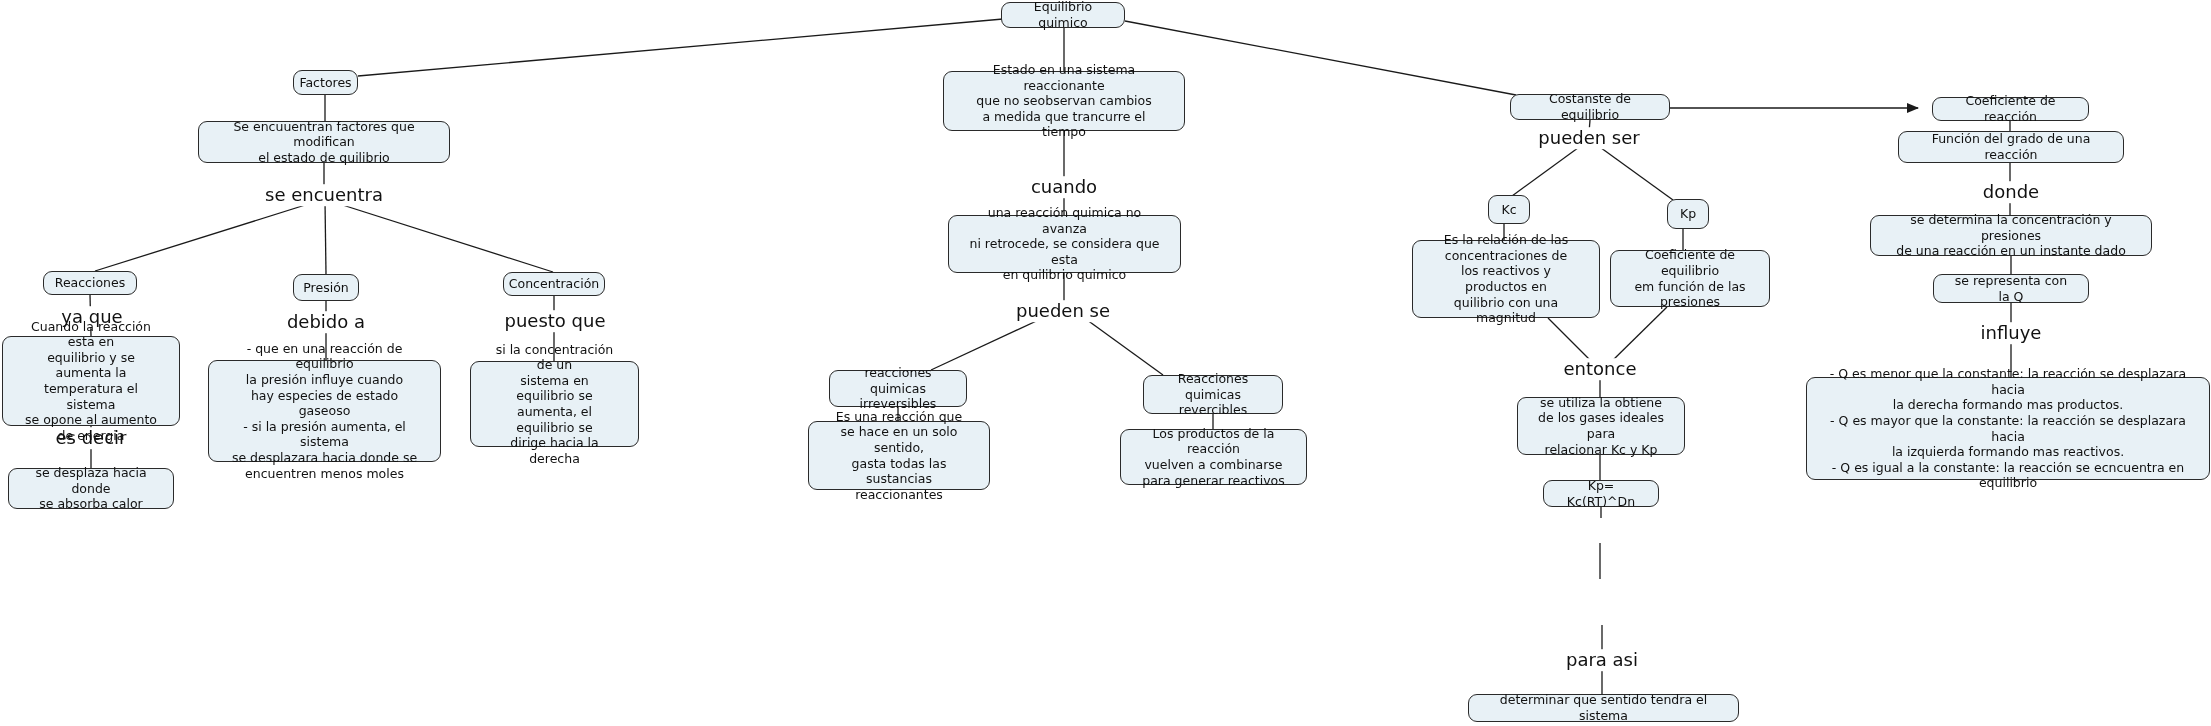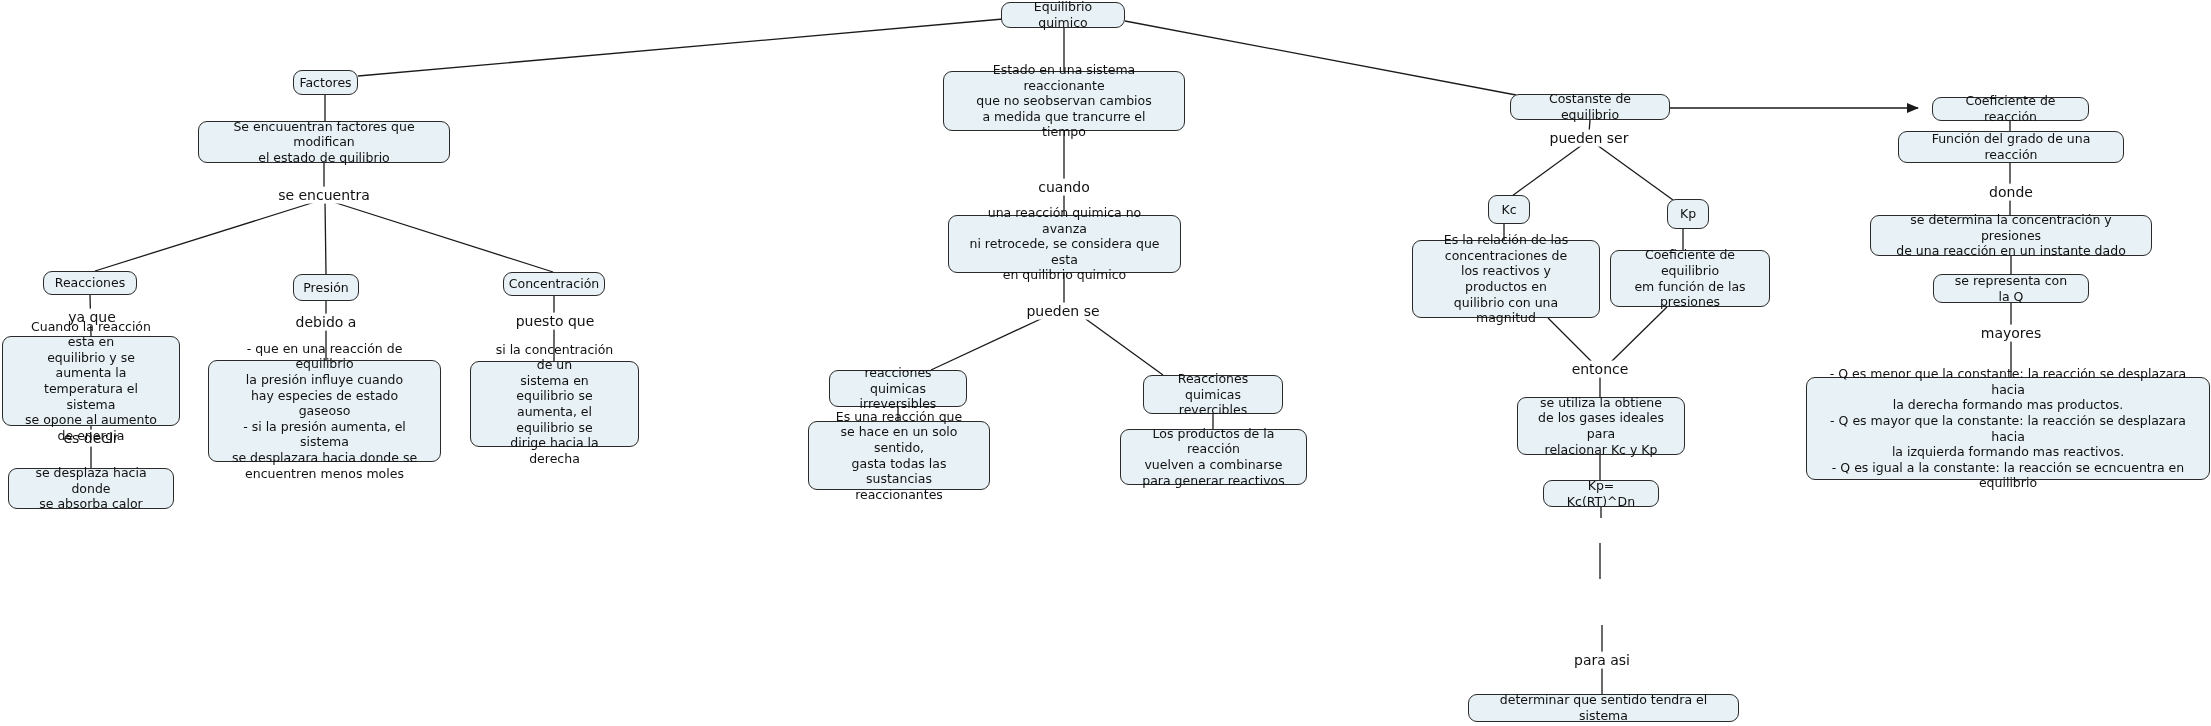--- a/index.html
+++ b/index.html
@@ -37,21 +37,21 @@
     padding:1px 20px;
     z-index:3;
   }
   .lbl{
     position:absolute;
     left:calc(var(--x)*1px);
     top:calc(var(--y)*1px);
     transform:translate(-50%,-50%);
     background:var(--bg);
     padding:0 3px;
-    font-size:14px;line-height:1.2;
+    font-size:18px;line-height:1.2;
     white-space:nowrap;
     z-index:2;
   }
 </style>
 </head>
 <body>
 
 <div id="canvas">
 
   <svg id="wires" width="2211" height="726" viewBox="0 0 2211 726">
@@ -175,15 +175,15 @@
   <div class="lbl" style="--x:92;--y:317">ya que</div>
   <div class="lbl" style="--x:91;--y:438">es decir</div>
   <div class="lbl" style="--x:326;--y:322">debido a</div>
   <div class="lbl" style="--x:555;--y:321">puesto que</div>
   <div class="lbl" style="--x:1064;--y:187">cuando</div>
   <div class="lbl" style="--x:1063;--y:311">pueden se</div>
   <div class="lbl" style="--x:1589;--y:138">pueden ser</div>
   <div class="lbl" style="--x:1600;--y:369">entonce</div>
   <div class="lbl" style="--x:1602;--y:660">para asi</div>
   <div class="lbl" style="--x:2011;--y:192">donde</div>
-  <div class="lbl" style="--x:2011;--y:333">mayores</div>
+  <div class="lbl" style="--x:2011;--y:333">influye</div>
 
 </div>
 
 </body></html>

